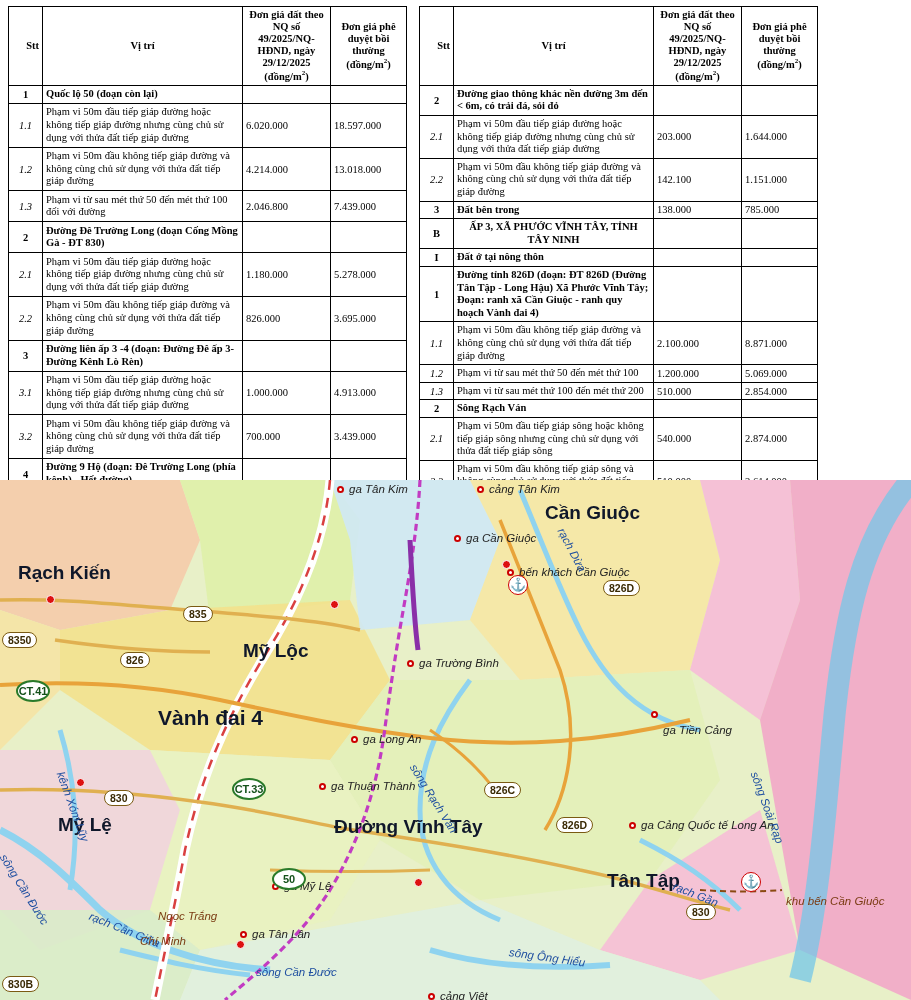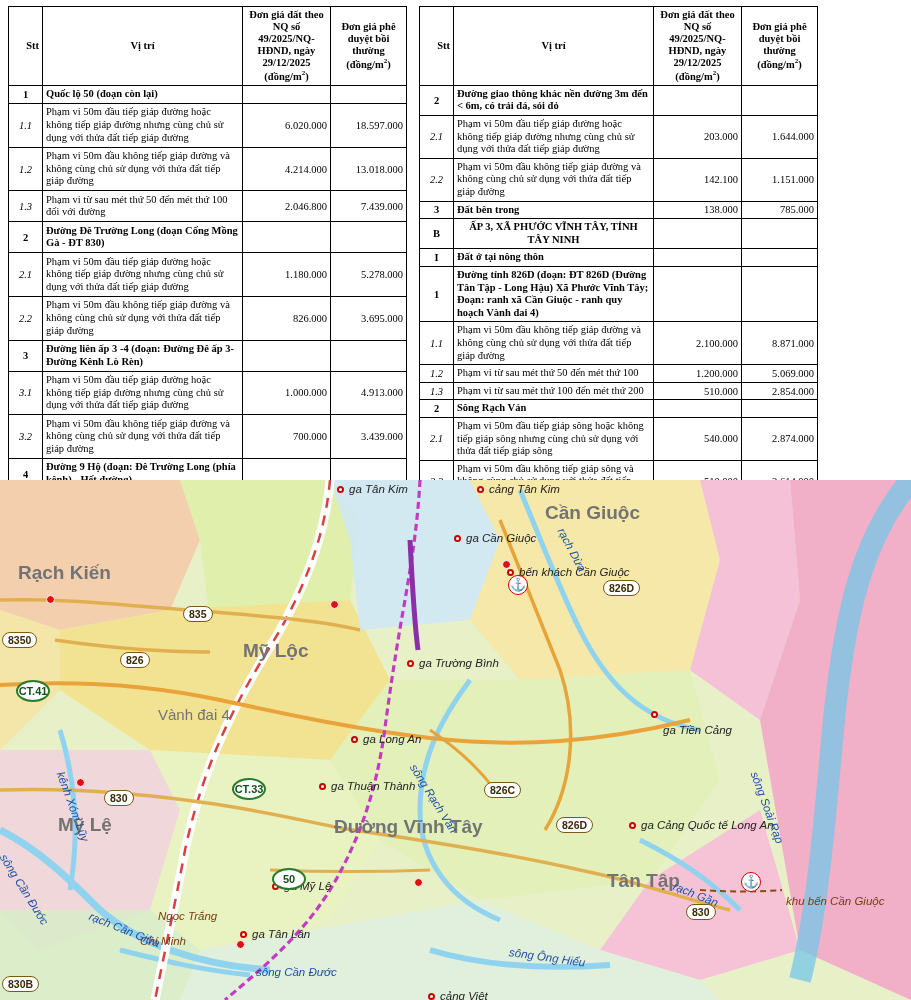--- a/index.html
+++ b/index.html
@@ -33,46 +33,46 @@
     text-align: center;
     font-weight: bold;
     font-size: 10.5px;
     line-height: 1.15;
     padding: 4px 2px;
   }
   .c-stt { width: 34px; text-align:right; }
   .c-loc { width: 200px; }
   .c-p1  { width: 88px; text-align:center; }
   .c-p2  { width: 76px; text-align:center; }
-  .num { text-align: right; margin-left: 12px; }
+  .num { text-align: left; margin-left: 12px; }
   .idx { text-align: center; font-style: italic; }
   .idx-b { text-align: center; font-weight: bold; }
   .loc { text-align: left; line-height: 1.2; }
   .loc-b { text-align: left; font-weight: bold; line-height:1.2; }
   .loc-c { text-align: center; font-weight: bold; line-height:1.2; }
   sup { font-size: 7px; }
 
   
   .map {
     position: absolute;
     left: 0; top: 480px;
     width: 911px; height: 520px;
     overflow: hidden;
     background: #d9ecc9;
   }
   .map svg { display:block; }
   .mlabel {
     position: absolute;
     font-family: "Liberation Sans", sans-serif;
-    color: #737373;
+    color: #0f172a;
     white-space: nowrap;
     pointer-events: none;
   }
   .big { font-weight: bold; font-size: 19px; }
-  .mid { font-weight: normal; font-size: 15px; text-align: right; }
+  .mid { font-weight: bold; font-size: 21px; text-align: right; }
   .sm  { font-size: 11.5px; font-style: italic; color:#222; }
   .blue { color:#1f4fa0; }
   .brown { color:#7a3b12; }
   .rdbadge {
     position:absolute;
     background:#fff; border:1.5px solid #7a5a12; border-radius:9px;
     font-family:"Liberation Sans", sans-serif; font-size:10.5px; font-weight:bold;
     color:#3a2a05; padding:1px 5px;
   }
   .ctbadge {

